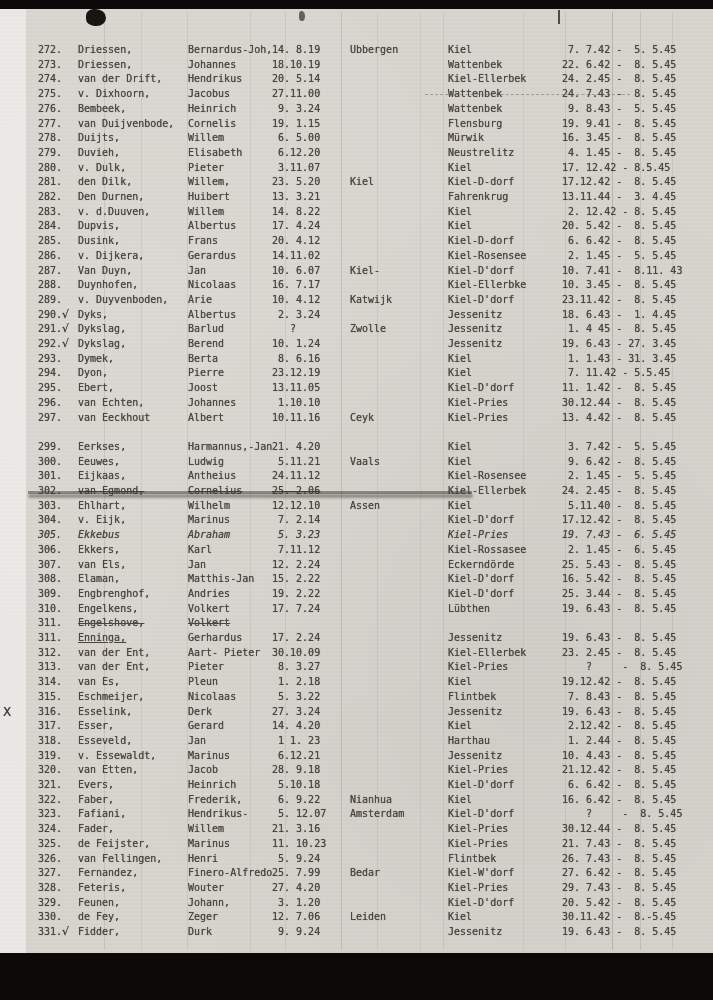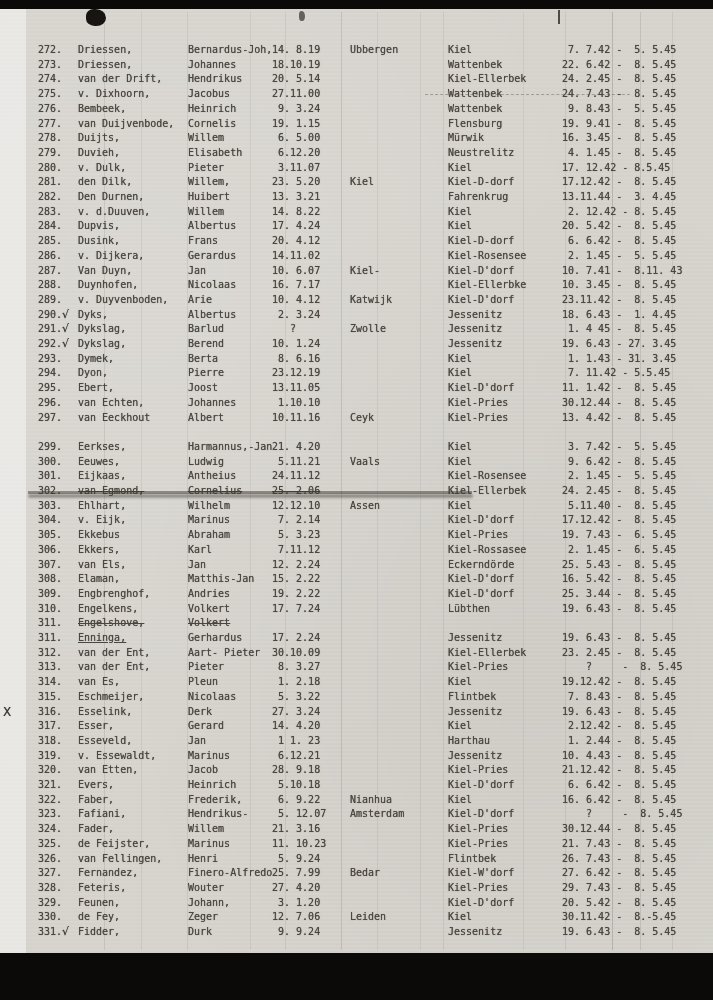--- a/index.html
+++ b/index.html
@@ -106,21 +106,21 @@
     <div class="row" style="top: 367.4px;"><span class="c-num">294.</span><span class="c-sur">Dyon,</span><span class="c-giv">Pierre</span><span class="c-dob">23.12.19</span><span class="c-ds">Kiel</span><span class="c-rg"> 7. 11.42 - 5.5.45</span></div>
     <div class="row" style="top: 382.1px;"><span class="c-num">295.</span><span class="c-sur">Ebert,</span><span class="c-giv">Joost</span><span class="c-dob">13.11.05</span><span class="c-ds">Kiel-D'dorf</span><span class="c-rg">11. 1.42 -  8. 5.45</span></div>
     <div class="row" style="top: 396.8px;"><span class="c-num">296.</span><span class="c-sur">van Echten,</span><span class="c-giv">Johannes</span><span class="c-dob"> 1.10.10</span><span class="c-ds">Kiel-Pries</span><span class="c-rg">30.12.44 -  8. 5.45</span></div>
     <div class="row" style="top: 411.5px;"><span class="c-num">297.</span><span class="c-sur">van Eeckhout</span><span class="c-giv">Albert</span><span class="c-dob">10.11.16</span><span class="c-bp">Ceyk</span><span class="c-ds">Kiel-Pries</span><span class="c-rg">13. 4.42 -  8. 5.45</span></div>
     <div class="row" style="top: 440.9px;"><span class="c-num">299.</span><span class="c-sur">Eerkses,</span><span class="c-giv">Harmannus,-Jan</span><span class="c-dob">21. 4.20</span><span class="c-ds">Kiel</span><span class="c-rg"> 3. 7.42 -  5. 5.45</span></div>
     <div class="row" style="top: 455.6px;"><span class="c-num">300.</span><span class="c-sur">Eeuwes,</span><span class="c-giv">Ludwig</span><span class="c-dob"> 5.11.21</span><span class="c-bp">Vaals</span><span class="c-ds">Kiel</span><span class="c-rg"> 9. 6.42 -  8. 5.45</span></div>
     <div class="row" style="top: 470.3px;"><span class="c-num">301.</span><span class="c-sur">Eijkaas,</span><span class="c-giv">Antheius</span><span class="c-dob">24.11.12</span><span class="c-ds">Kiel-Rosensee</span><span class="c-rg"> 2. 1.45 -  5. 5.45</span></div>
     <div class="row strike-wide" style="top: 485px;"><span class="c-num">302.</span><span class="c-sur">van Egmond,</span><span class="c-giv">Cornelius</span><span class="c-dob">25. 2.06</span><span class="c-ds">Kiel-Ellerbek</span><span class="c-rg">24. 2.45 -  8. 5.45</span></div>
     <div class="row" style="top: 499.7px;"><span class="c-num">303.</span><span class="c-sur">Ehlhart,</span><span class="c-giv">Wilhelm</span><span class="c-dob">12.12.10</span><span class="c-bp">Assen</span><span class="c-ds">Kiel</span><span class="c-rg"> 5.11.40 -  8. 5.45</span></div>
     <div class="row" style="top: 514.4px; padding-left: 34px;"><span class="c-num">304.</span><span class="c-sur">v. Eijk,</span><span class="c-giv">Marinus</span><span class="c-dob"> 7. 2.14</span><span class="c-ds">Kiel-D'dorf</span><span class="c-rg">17.12.42 -  8. 5.45</span></div>
-    <div class="row" style="top: 529.1px;"><span class="c-num">305.</span><span class="c-sur">Ekkebus</span><span class="c-giv">Abraham</span><span class="c-dob"> 5. 3.23</span><span class="c-ds">Kiel-Pries</span><span class="c-rg">19. 7.43 -  6. 5.45</span></div>
+    <div class="row" style="top: 529.1px; font-style: italic;"><span class="c-num">305.</span><span class="c-sur">Ekkebus</span><span class="c-giv">Abraham</span><span class="c-dob"> 5. 3.23</span><span class="c-ds">Kiel-Pries</span><span class="c-rg">19. 7.43 -  6. 5.45</span></div>
     <div class="row" style="top: 543.8px;"><span class="c-num">306.</span><span class="c-sur">Ekkers,</span><span class="c-giv">Karl</span><span class="c-dob"> 7.11.12</span><span class="c-ds">Kiel-Rossasee</span><span class="c-rg"> 2. 1.45 -  6. 5.45</span></div>
     <div class="row" style="top: 558.5px;"><span class="c-num">307.</span><span class="c-sur">van Els,</span><span class="c-giv">Jan</span><span class="c-dob">12. 2.24</span><span class="c-ds">Eckerndörde</span><span class="c-rg">25. 5.43 -  8. 5.45</span></div>
     <div class="row" style="top: 573.2px;"><span class="c-num">308.</span><span class="c-sur">Elaman,</span><span class="c-giv">Matthis-Jan</span><span class="c-dob">15. 2.22</span><span class="c-ds">Kiel-D'dorf</span><span class="c-rg">16. 5.42 -  8. 5.45</span></div>
     <div class="row" style="top: 587.9px; text-align: right;"><span class="c-num">309.</span><span class="c-sur">Engbrenghof,</span><span class="c-giv">Andries</span><span class="c-dob">19. 2.22</span><span class="c-ds">Kiel-D'dorf</span><span class="c-rg">25. 3.44 -  8. 5.45</span></div>
     <div class="row" style="top: 602.6px;"><span class="c-num">310.</span><span class="c-sur">Engelkens,</span><span class="c-giv">Volkert</span><span class="c-dob">17. 7.24</span><span class="c-ds">Lübthen</span><span class="c-rg">19. 6.43 -  8. 5.45</span></div>
     <div class="row strike-name" style="top: 617.3px;"><span class="c-num">311.</span><span class="c-sur">Engelshove,</span><span class="c-giv">Volkert</span></div>
     <div class="row ul" style="top: 632px;"><span class="c-num">311.</span><span class="c-sur">Enninga,</span><span class="c-giv">Gerhardus</span><span class="c-dob">17. 2.24</span><span class="c-ds">Jessenitz</span><span class="c-rg">19. 6.43 -  8. 5.45</span></div>
     <div class="row" style="top: 646.7px;"><span class="c-num">312.</span><span class="c-sur">van der Ent,</span><span class="c-giv">Aart- Pieter</span><span class="c-dob">30.10.09</span><span class="c-ds">Kiel-Ellerbek</span><span class="c-rg">23. 2.45 -  8. 5.45</span></div>
     <div class="row" style="top: 661.4px;"><span class="c-num">313.</span><span class="c-sur">van der Ent,</span><span class="c-giv">Pieter</span><span class="c-dob"> 8. 3.27</span><span class="c-ds">Kiel-Pries</span><span class="c-rg">    ?     -  8. 5.45</span></div>
     <div class="row" style="top: 676.1px;"><span class="c-num">314.</span><span class="c-sur">van Es,</span><span class="c-giv">Pleun</span><span class="c-dob"> 1. 2.18</span><span class="c-ds">Kiel</span><span class="c-rg">19.12.42 -  8. 5.45</span></div>

